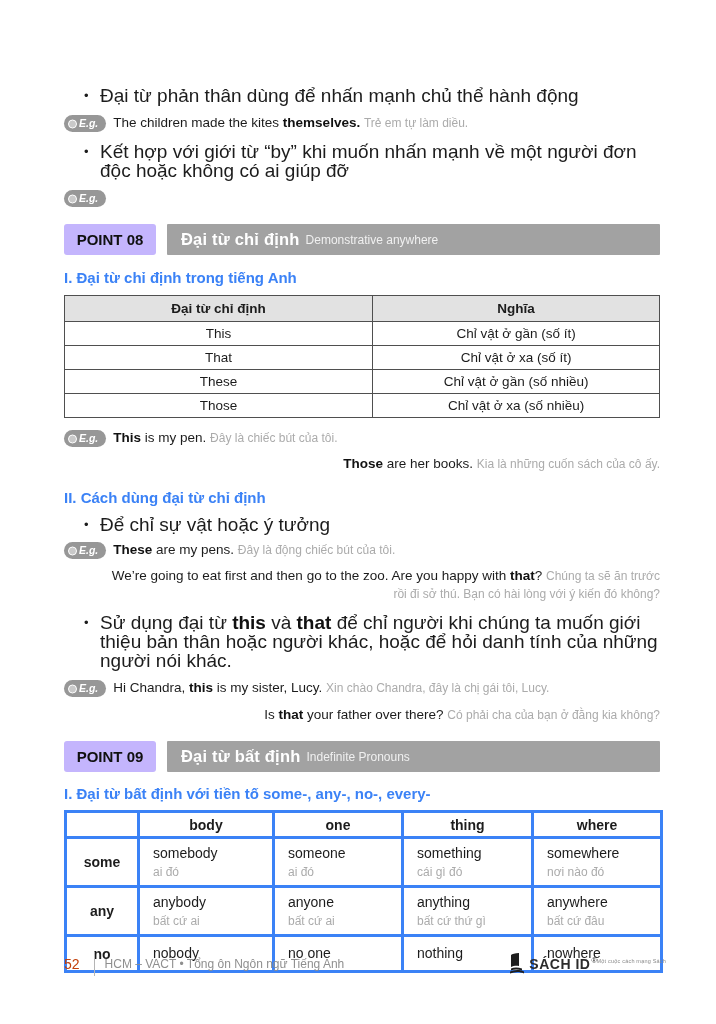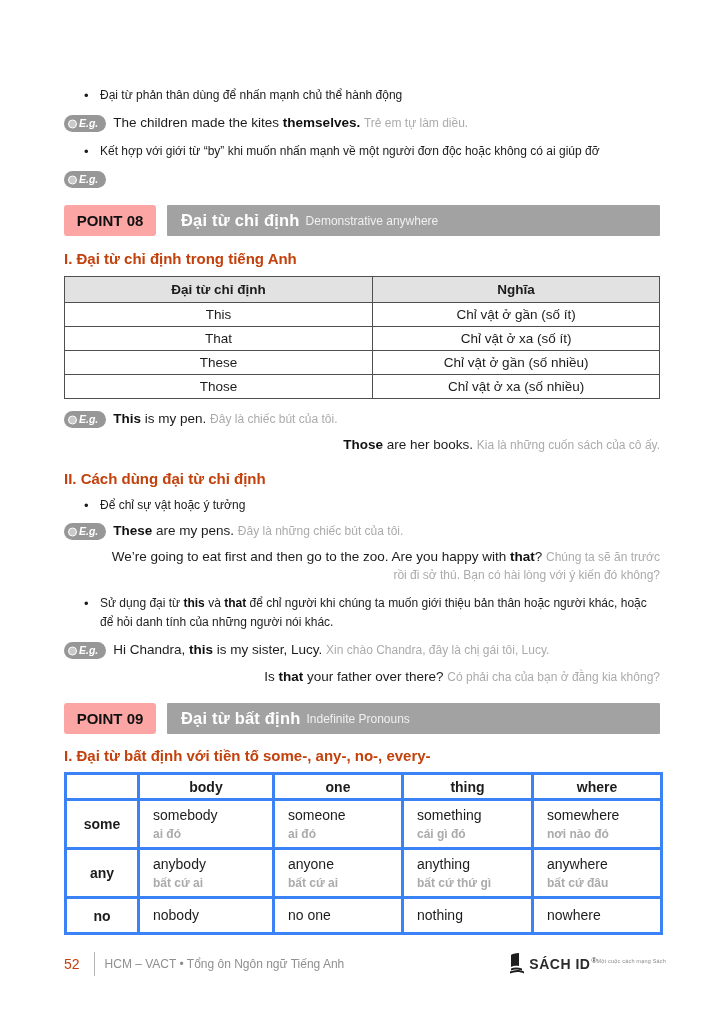--- a/index.html
+++ b/index.html
@@ -10,21 +10,21 @@
     position: relative;
     width: 716px; height: 1024px;
     background: #fff;
     padding: 86px 56px 0 64px;
     overflow: hidden;
   }
 
   
   .bullet-row { display: flex; align-items: flex-start; padding-left: 20px; margin-bottom: 9px; }
   .bullet-dot { width: 16px; flex: 0 0 16px; font-size: 13px; line-height: 19px; color: #1c1c1c; }
-  .bullet-text { font-size: 12px; line-height: 19px; color: #1c1c1c; }
+  .bullet-text { font-size: 19px; line-height: 19px; color: #1c1c1c; }
 
   
   .eg-row { display: flex; align-items: flex-start; margin-bottom: 10px; }
   .eg-badge {
     position: relative; flex: 0 0 auto;
     background: #979797; color: #fff;
     font-size: 10.5px; font-weight: bold; font-style: italic;
     line-height: 15px; border-radius: 8.5px;
     padding: 1px 8px 1px 15px;
     margin-top: 1px; margin-right: 7px;
@@ -36,53 +36,53 @@
     background: #c9c9c9; border: 1px solid #fff;
   }
   .eg-text, .plain-text { font-size: 13.5px; line-height: 17px; color: #1c1c1c; text-align: right; }
   .indent { margin-left: 42px; }
   b, .bold { font-weight: bold; color: #111; }
   .vi { color: #ababab; font-size: 12px; }
 
   
   .point-header { display: flex; align-items: stretch; margin: 17px 0 0 0; height: 31px; }
   .point-badge {
-    background: #fca5a5; color: #101010;
+    background: #c4b5fd; color: #101010;
     font-weight: bold; font-size: 15px;
     border-radius: 3px;
     display: flex; align-items: center; justify-content: center;
     width: 92px; flex: 0 0 92px;
   }
   .point-titlebar {
     flex: 1; margin-left: 11px;
     background: #a2a2a2; color: #fff;
     display: flex; align-items: baseline;
     padding: 0 14px; border-radius: 1px;
   }
   .point-titlebar { align-items: center; }
   .point-title { font-weight: bold; font-size: 16.5px; letter-spacing: .2px; }
   .point-subtitle { font-size: 12px; color: #f0f0f0; margin-left: 6px; }
 
   
-  h3.sec { font-size: 15px; font-weight: bold; color: #c2410c; margin: 14px 0 9px 0; }
+  h3.sec { font-size: 15px; font-weight: bold; color: #3b82f6; margin: 14px 0 9px 0; }
 
   
   table { border-collapse: collapse; width: 596px; table-layout: fixed; }
   .t1 { margin-bottom: 11px; }
   .t1 th, .t1 td { border: 1px solid #4f4f4f; text-align: center; font-size: 13.5px; color: #1c1c1c; }
   .t1 th { background: #e2e2e2; font-weight: bold; height: 26px; }
   .t1 td { height: 24px; font-weight: normal; }
   .t1 .c1 { width: 51.8%; } .t1 .c2 { width: 48.2%; }
 
   .t2 th, .t2 td { border: 3px solid #3b82f6; font-size: 14px; color: #1c1c1c; vertical-align: top; }
   .t2 th { font-weight: bold; text-align: center; height: 26px; vertical-align: middle; background: #fff; }
   .t2 .prefix { font-weight: bold; text-align: center; vertical-align: middle; }
   .t2 td.wordcell { padding: 6px 6px 6px 13px; margin-top: 16px; }
   .t2 .word { line-height: 17px; display: block; }
-  .t2 .vi { display: block; margin-top: 3px; line-height: 14px; font-weight: bold; }
+  .t2 .vi { display: block; margin-top: 3px; line-height: 14px; }
   .t2 tr.short td.wordcell { padding: 8px 6px 8px 13px; }
 
   
   .footer {
     position: absolute; left: 64px; right: 50px; top: 952px;
     display: flex; align-items: center;
   }
   .page-num { font-size: 14px; color: #c2410c; }
   .footer-sep { width: 1px; height: 24px; background: #b5b5b5; margin: 0 10px 0 14px; }
   .footer-text { font-size: 12px; color: #8f8f8f; }
@@ -163,21 +163,21 @@
 
   <h3 class="sec" style="margin-top:16px">II. Cách dùng đại từ chỉ định</h3>
 
   <div class="bullet-row" style="margin-bottom:7px">
     <span class="bullet-dot">•</span>
     <span class="bullet-text">Để chỉ sự vật hoặc ý tưởng</span>
   </div>
 
   <div class="eg-row" style="margin-bottom:8px">
     <span class="eg-badge">E.g.</span>
-    <p class="eg-text"><b>These</b><span> are my pens. </span><span class="vi">Đây là những chiếc bút của tôi.</span></p>
+    <p class="eg-text"><b>These</b><span> are my pens. </span><span class="vi">Đây là động chiếc bút của tôi.</span></p>
   </div>
 
   <p class="plain-text indent" style="margin-bottom:10px"><span>We’re going to eat first and then go to the zoo. Are you happy with </span><b>that</b><span>? </span><span class="vi">Chúng ta sẽ ăn trước rồi đi sở thú. Bạn có hài lòng với ý kiến đó không?</span></p>
 
   <div class="bullet-row" style="margin-bottom:9px">
     <span class="bullet-dot">•</span>
     <span class="bullet-text"><span>Sử dụng đại từ </span><b>this</b><span> và </span><b>that</b><span> để chỉ người khi chúng ta muốn giới thiệu bản thân hoặc người khác, hoặc để hỏi danh tính của những người nói khác.</span></span>
   </div>
 
   <div class="eg-row" style="margin-bottom:9px">

